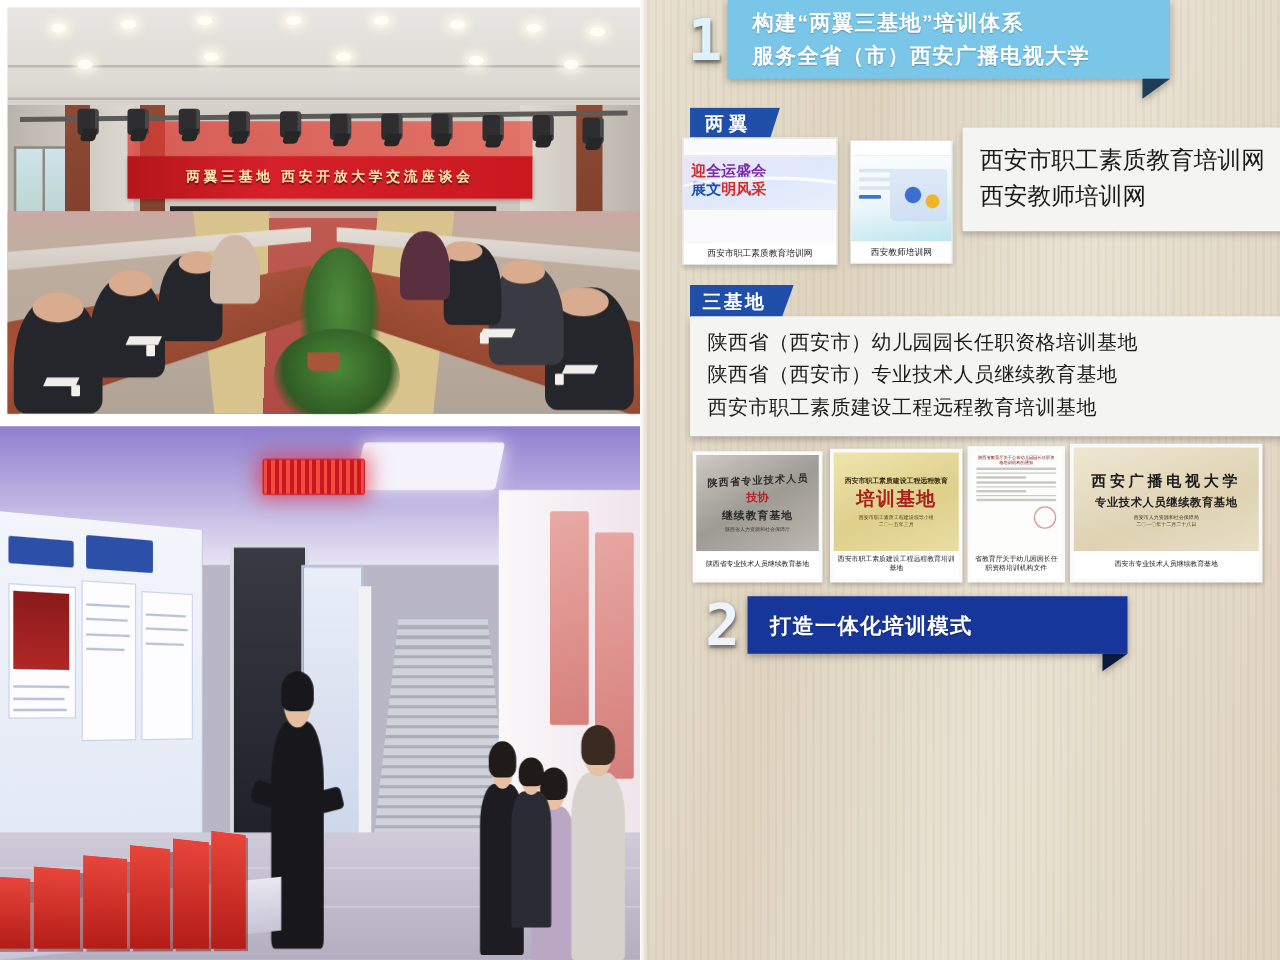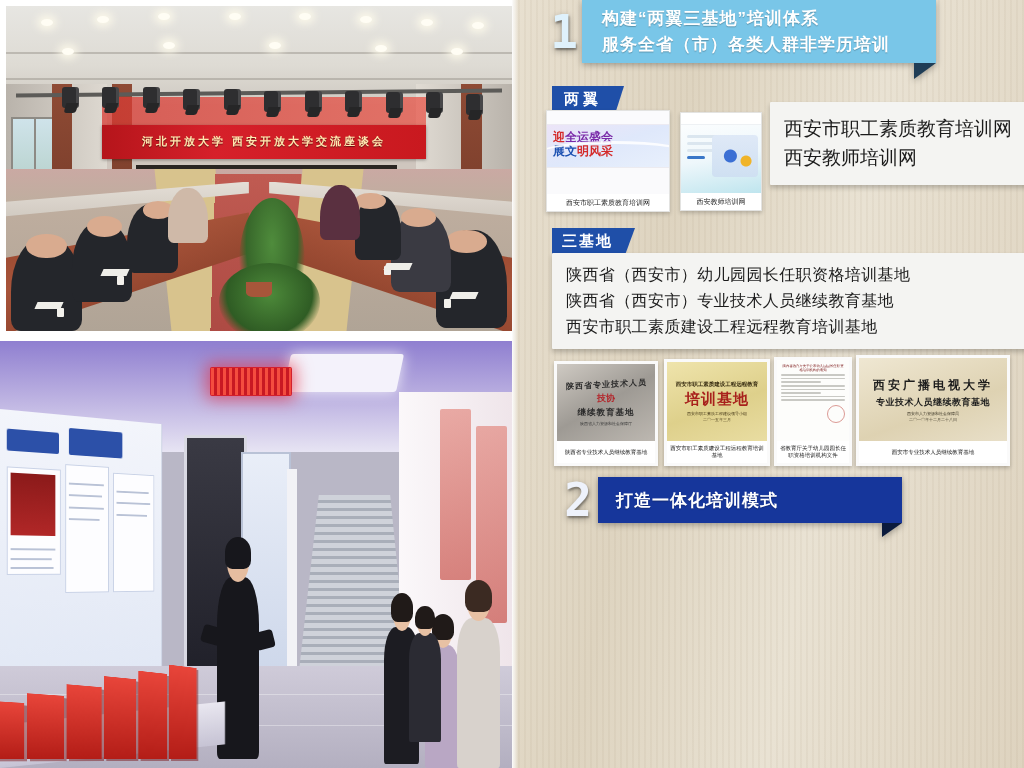--- a/index.html
+++ b/index.html
@@ -267,21 +267,21 @@
       <div class="downlight" style="left:73%;top:12%"></div>
       <div class="downlight" style="left:88%;top:13%"></div>
       <div class="wallL"></div>
       <div class="wallR"></div>
       <div class="windowL"></div>
       <div class="woodpanel" style="left:9%"></div>
       <div class="woodpanel" style="left:21%"></div>
       <div class="woodpanel" style="right:6%"></div>
       <div class="bannertop"></div>
       <div class="banner">
-        <span>河北开放大学  西安开放大学交流座谈会</span>
+        <span>两翼三基地  西安开放大学交流座谈会</span>
       </div>
       <div class="trussrail"></div>
       <div class="lamp" style="left:11%;top:25%"></div>
       <div class="lamp" style="left:19%;top:25%"></div>
       <div class="lamp" style="left:27%;top:25%"></div>
       <div class="lamp" style="left:35%;top:25.5%"></div>
       <div class="lamp" style="left:43%;top:25.5%"></div>
       <div class="lamp" style="left:51%;top:26%"></div>
       <div class="lamp" style="left:59%;top:26%"></div>
       <div class="lamp" style="left:67%;top:26%"></div>
@@ -424,21 +424,21 @@
     </div>
   </div>
 
   <div id="board">
 
     <div class="sec-banner" id="sec1">
       <div class="sec-bg"></div>
       <div class="sec-num">1</div>
       <div class="sec-txt">
         <span>构建“两翼三基地”培训体系</span>
-        <span>服务全省（市）各类人群非学历培训</span>
+        <span>服务全省（市）西安广播电视大学</span>
       </div>
       <div class="fold"></div>
     </div>
 
     <div class="tab" id="tab-liangyi">两翼</div>
 
     <div class="webshot" id="web1">
       <div class="ss">
         <div class="topbar"></div>
         <div class="kv">

